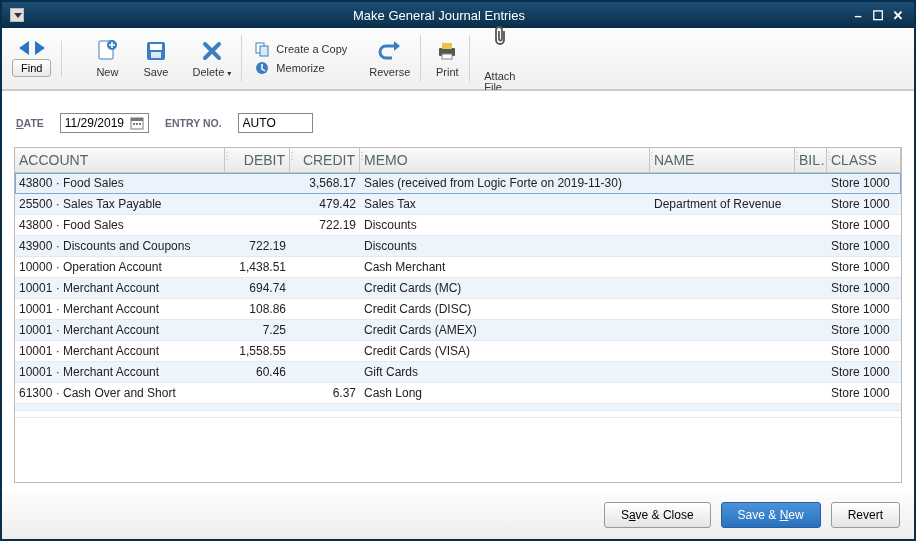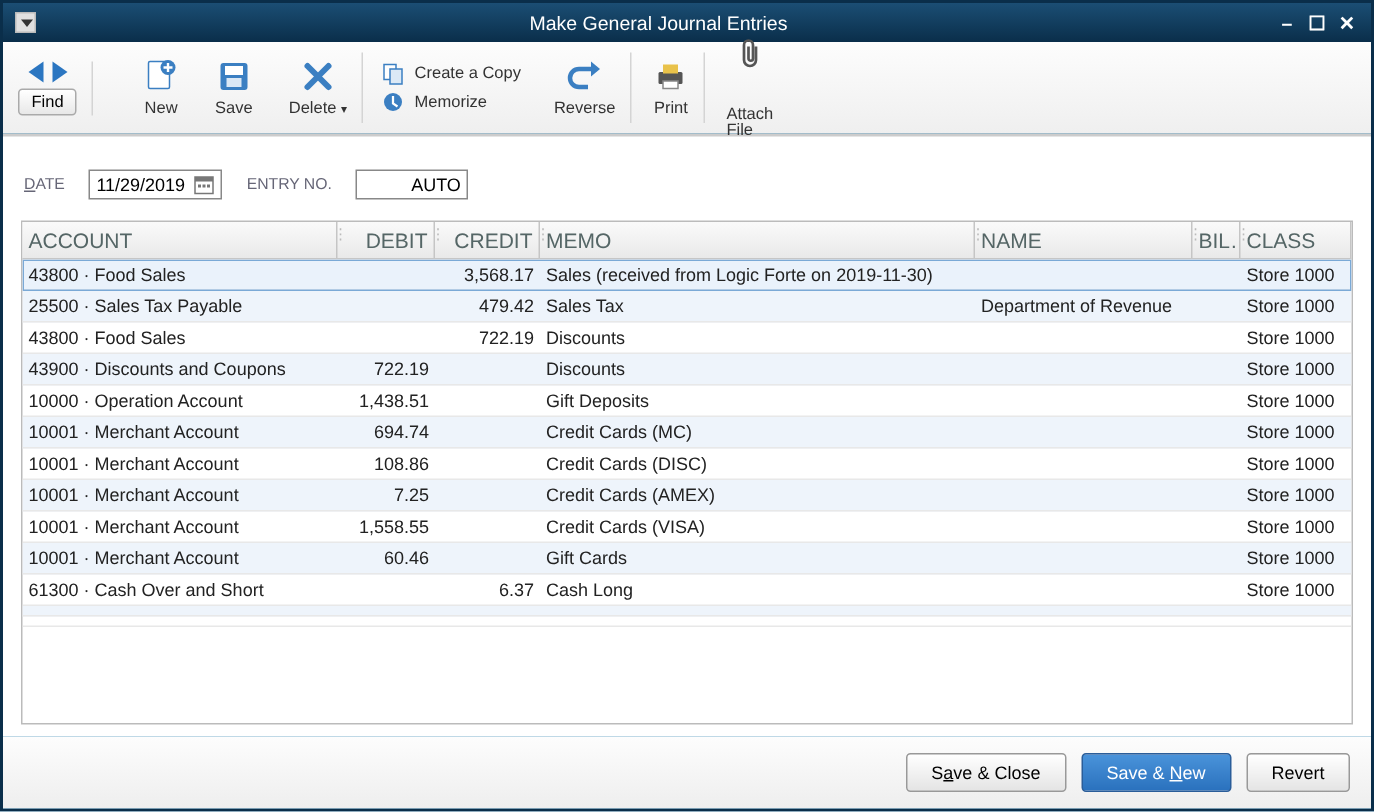--- a/index.html
+++ b/index.html
@@ -25,25 +25,25 @@
   .arrow-ic { width:0;height:0; }
   .arrow-left { border-top:7px solid transparent; border-bottom:7px solid transparent; border-right:10px solid #2b76c1; }
   .arrow-right { border-top:7px solid transparent; border-bottom:7px solid transparent; border-left:10px solid #2b76c1; }
   .rstack { display:flex; flex-direction:column; gap:3px; padding:4px 8px;}
   .rstack .row { display:flex; align-items:center; gap:6px; font-size:11px; color:#333;}
   .rstack .smic { width:16px; height:16px; display:flex; align-items:center; justify-content:center;}
   svg { display:block; }
 
   .content { flex:1; background:#fff; border-top:1px solid #ccc; padding: 8px 12px 8px 12px; display:flex; flex-direction:column; }
   .fieldrow { display:flex; align-items:center; gap:16px; padding: 14px 2px 14px 2px; }
-  .fieldrow .flabel { font-size: 10.5px; color:#667; letter-spacing: 0px; }
+  .fieldrow .flabel { font-size: 10.5px; color:#667; letter-spacing: 0px; font-weight: bold; }
   .fieldrow .flabel .u{ text-decoration: underline; }
   .dateinput { display:flex; align-items:center; border:1px solid #888; background:#fff; padding:2px 4px; font-size:12px; }
   .dateinput .cal { width:14px; height:14px; margin-left:6px; }
-  .entryinput { border:1px solid #888; background:#fff; padding:2px 4px; font-size:12px; width:75px; height:20px;text-align:right;}
+  .entryinput { border:1px solid #888; background:#fff; padding:2px 4px; font-size:12px; width:75px; height:20px;}
 
   .grid { flex:1; border:1px solid #bbb; display:flex; flex-direction:column; position:relative;}
   .ghead { display:flex; background: linear-gradient(#fafafa,#e9e9e9); border-bottom:1px solid #c6c6c6; font-size:14px; color:#566; }
   .ghead .gh { padding:4px 4px; border-right:1px solid #c5c5c5; overflow:hidden; white-space:nowrap; position:relative; letter-spacing:0px; }
   .ghead .gh:before { content:"⋮"; position:absolute; left:-3px; top:2px; color:#bbb; font-size:10px; }
   .ghead .gh:first-child:before { display:none; }
   .gbody { flex:1; overflow-y:scroll; }
   .grow { display:flex; font-size:12px; color:#222; border-bottom:1px solid #e8e8e8; }
   .grow:nth-child(even){ background:#eef4fb; }
   .grow .gc { padding:3px 4px; overflow:hidden; white-space:nowrap; text-overflow:clip; }
@@ -234,21 +234,21 @@
             <div class="gc col-credit"></div>
             <div class="gc col-memo">Discounts</div>
             <div class="gc col-name"></div>
             <div class="gc col-bill"></div>
             <div class="gc col-class">Store 1000</div>
           </div>
           <div class="grow">
             <div class="gc col-account">10000 · Operation Account</div>
             <div class="gc col-debit">1,438.51</div>
             <div class="gc col-credit"></div>
-            <div class="gc col-memo">Gift Deposits</div>
+            <div class="gc col-memo">Cash Merchant</div>
             <div class="gc col-name"></div>
             <div class="gc col-bill"></div>
             <div class="gc col-class">Store 1000</div>
           </div>
           <div class="grow">
             <div class="gc col-account">10001 · Merchant Account</div>
             <div class="gc col-debit">694.74</div>
             <div class="gc col-credit"></div>
             <div class="gc col-memo">Credit Cards (MC)</div>
             <div class="gc col-name"></div>

